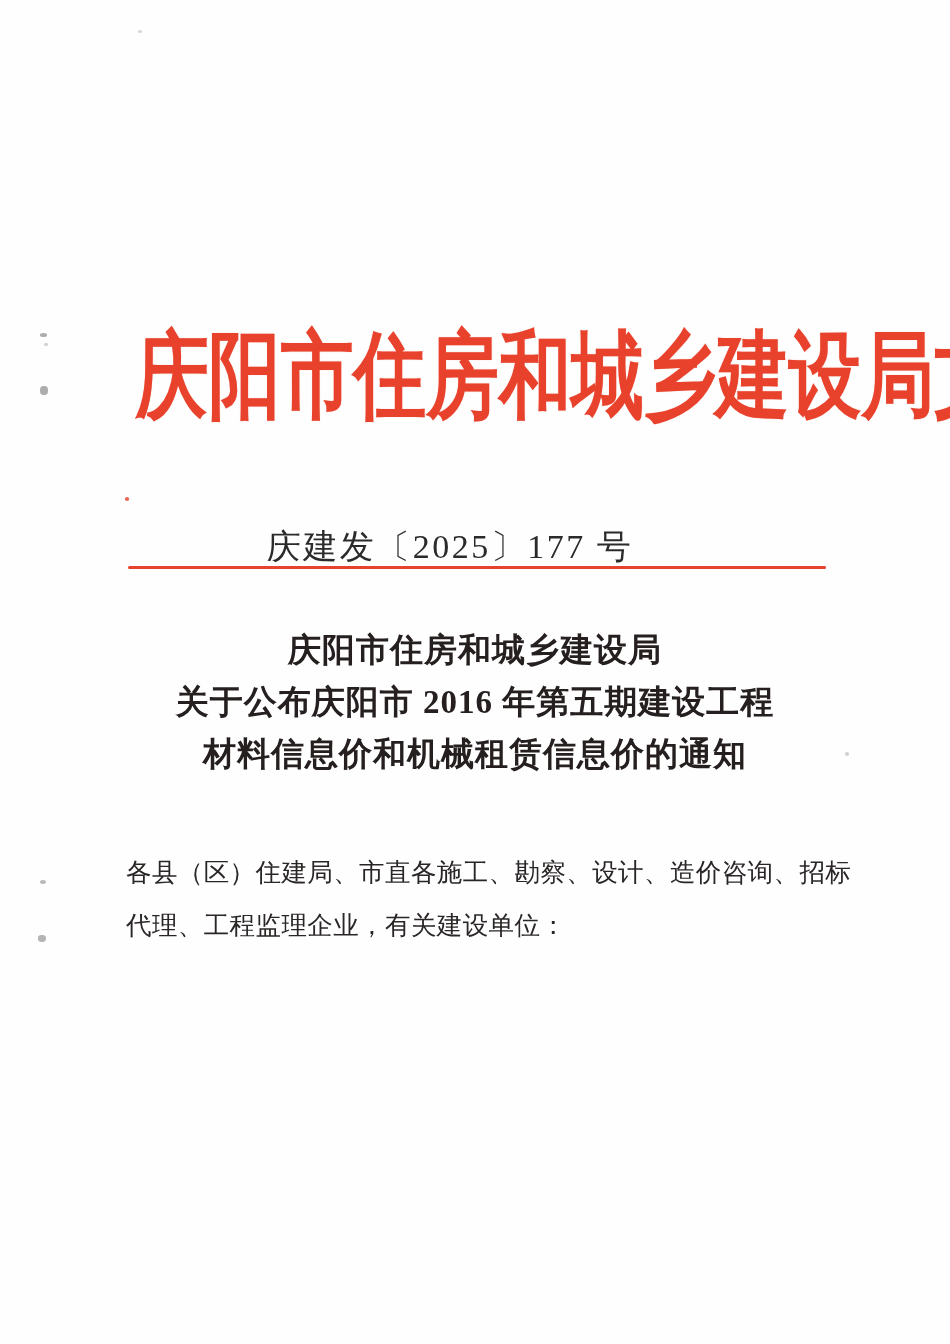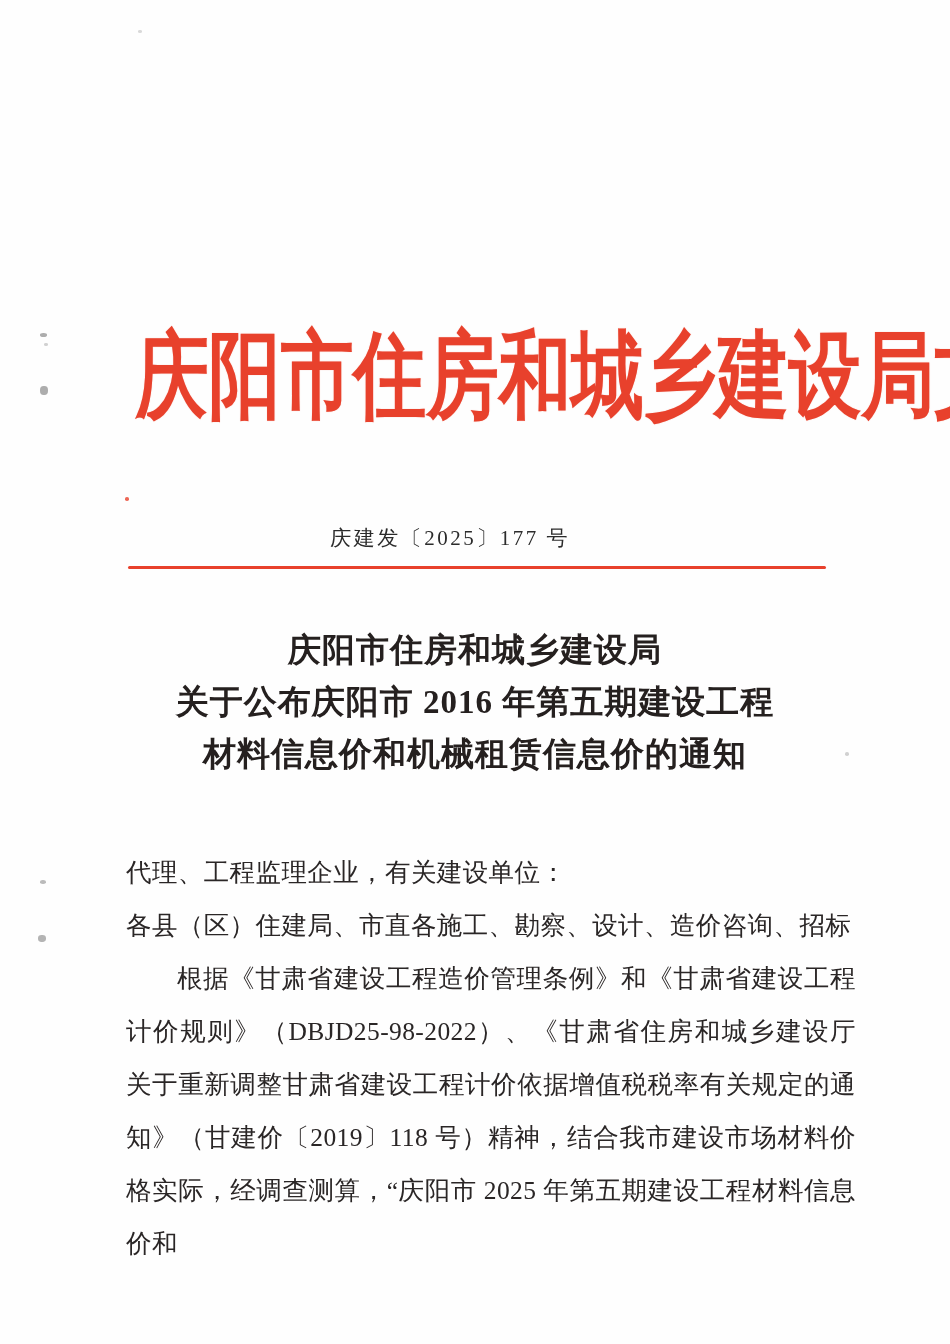--- a/index.html
+++ b/index.html
@@ -57,21 +57,21 @@
     text-shadow: 0 0 1px rgba(232,65,44,.35);
   }
 
   
   .doc-number {
     position: absolute;
     left: 0;
     top: 524px;
     width: 900px;
     text-align: center;
-    font-size: 21px;
+    font-size: 34px;
     letter-spacing: 2.5px;
     color: #2b2b2b;
     font-family: "Liberation Serif", "DejaVu Serif", serif;
   }
 
   
   .red-rule {
     position: absolute;
     left: 128px;
     top: 566px;
@@ -144,18 +144,17 @@
 
   <div class="red-rule"></div>
 
   <div class="doc-title">
     <span class="tline">庆阳市住房和城乡建设局</span>
     <span class="tline">关于公布庆阳市 2016 年第五期建设工程</span>
     <span class="tline">材料信息价和机械租赁信息价的通知</span>
   </div>
 
   <div class="body-copy">
+    <p>各县（区）住建局、市直各施工、勘察、设计、造价咨询、招标</p>
     <p>代理、工程监理企业，有关建设单位：</p>
-    <p>各县（区）住建局、市直各施工、勘察、设计、造价咨询、招标</p>
-    <p class="indent">根据《甘肃省建设工程造价管理条例》和《甘肃省建设工程计价规则》（DBJD25-98-2022）、《甘肃省住房和城乡建设厅关于重新调整甘肃省建设工程计价依据增值税税率有关规定的通知》（甘建价〔2019〕118 号）精神，结合我市建设市场材料价格实际，经调查测算，“庆阳市 2025 年第五期建设工程材料信息价和</p>
   </div>
 
 </div>
 
 </body></html>

